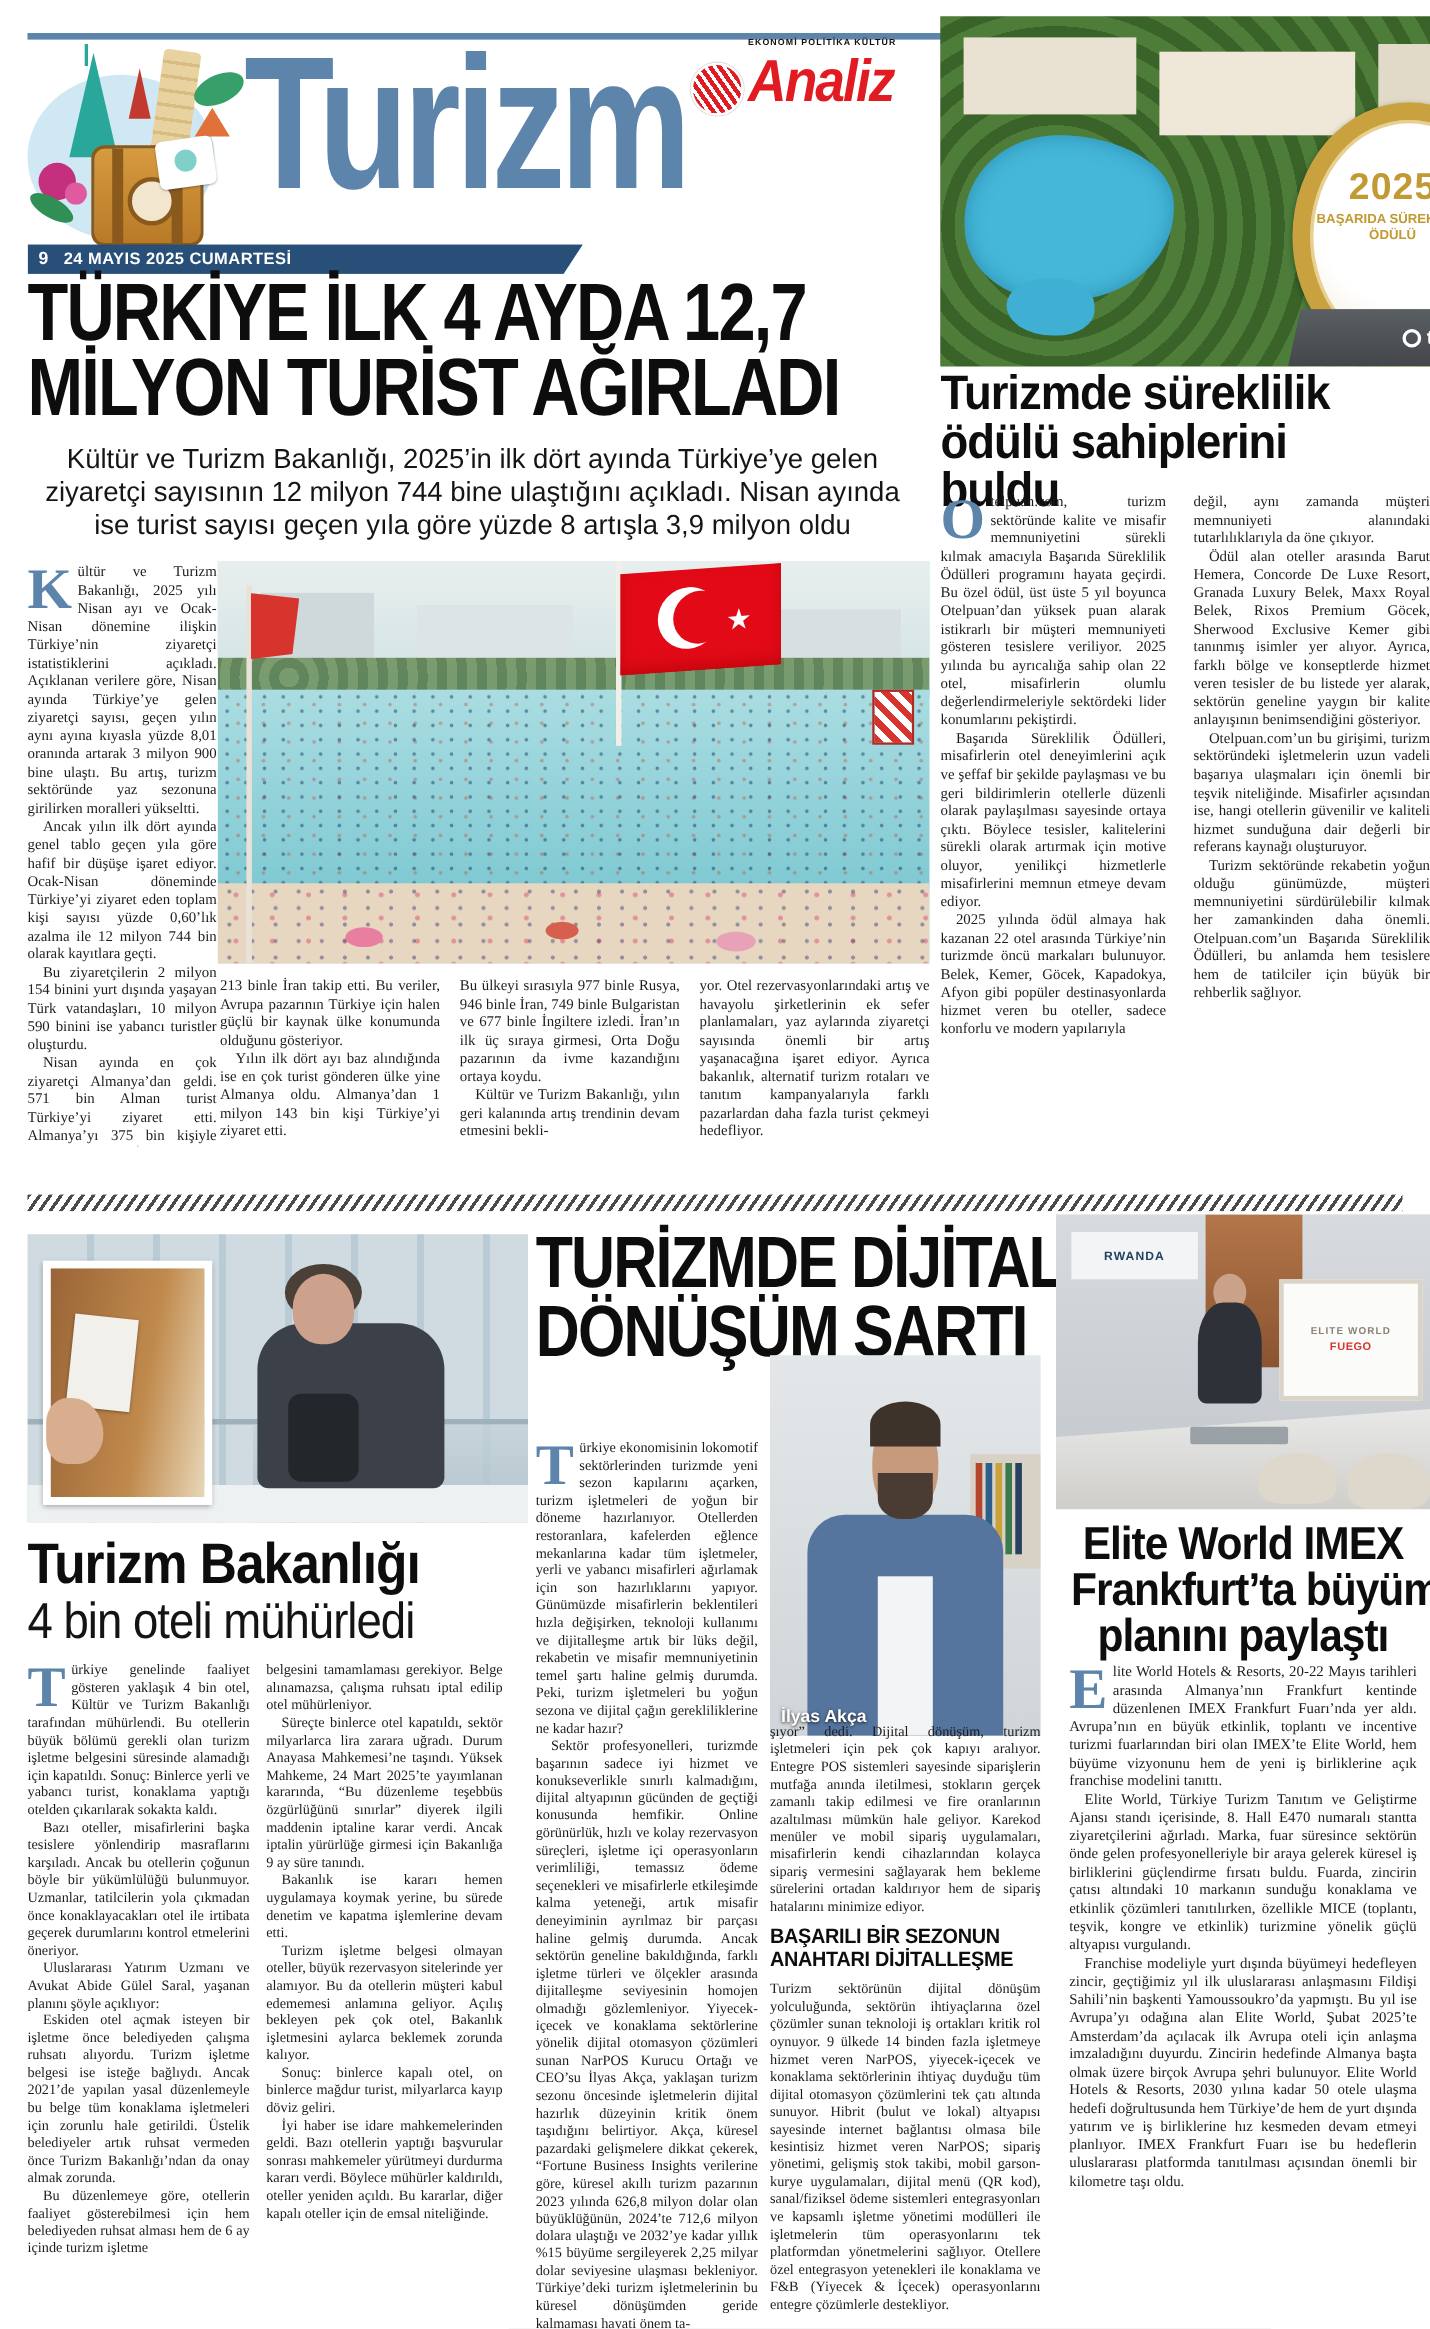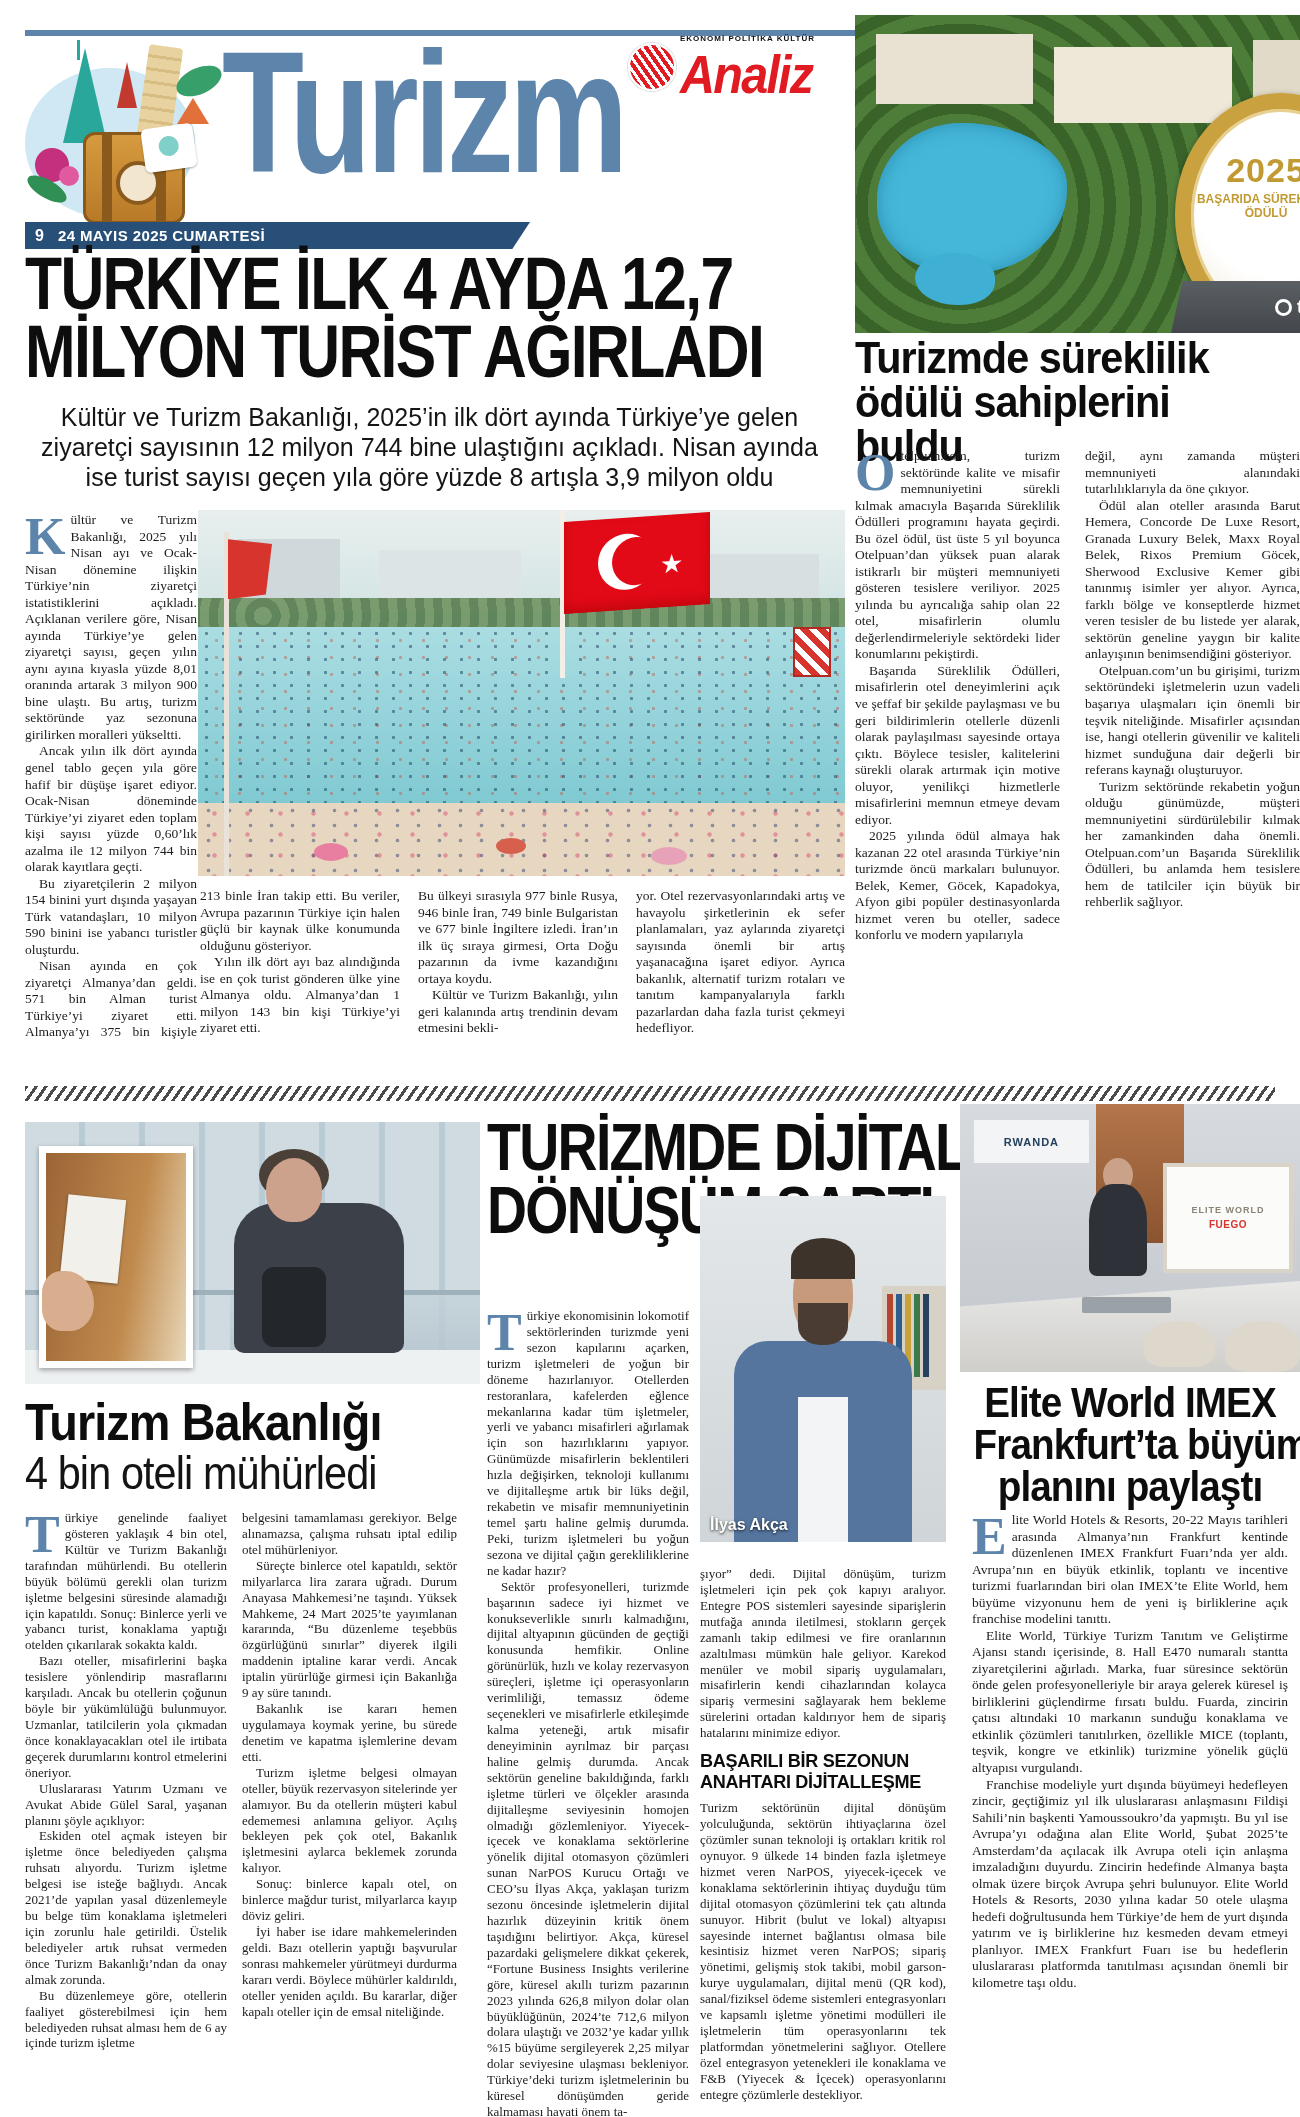--- a/index.html
+++ b/index.html
@@ -7,21 +7,21 @@
         font-family:"Liberation Serif", serif;color:#1c1c1c;}
   .abs{position:absolute;}
   
   #top-rule{left:25px;top:30px;width:1250px;height:6px;background:#5d84aa;}
   #masthead-title{left:222px;top:26px;font-family:"Liberation Sans",sans-serif;
       font-weight:bold;font-size:172px;line-height:1;color:#5d84aa;
       transform:scaleX(.78);transform-origin:left top;letter-spacing:-6px;}
   #analiz{left:628px;top:34px;width:240px;}
   #analiz-tag{font-family:"Liberation Sans",sans-serif;font-size:8px;font-weight:bold;
       color:#111;letter-spacing:1px;margin-left:52px;}
-  #analiz-row{display:flex;align-items:flex-start;gap:4px;}
+  #analiz-row{display:flex;align-items:flex-end;gap:4px;}
   #analiz-icon{width:44px;height:44px;border-radius:50%;
       background:repeating-linear-gradient(55deg,#e11b22 0 4px,#ffffff 4px 7px);
       border:2px solid #fff;box-shadow:0 0 0 1px #ddd;}
   #analiz-word{font-family:"Liberation Sans",sans-serif;font-weight:bold;font-style:italic;
       font-size:54px;color:#e11b22;letter-spacing:-2px;transform:scaleX(.9);transform-origin:left;}
   #date-bar{left:25px;top:222px;width:505px;height:27px;background:#274f78;
       clip-path:polygon(0 0,100% 0,96.5% 100%,0 100%);
       display:flex;align-items:center;gap:14px;padding-left:10px;box-sizing:border-box;
       font-family:"Liberation Sans",sans-serif;color:#fff;}
   #page-num{font-weight:bold;font-size:16px;}
@@ -146,21 +146,21 @@
   .hand{position:absolute;left:-4px;bottom:30px;width:52px;height:60px;background:#d9ae8e;border-radius:40% 60% 50% 40%;}
   #seal-t1{left:25px;top:1392px;font-size:52px;letter-spacing:-1px;transform:scaleX(.9);transform-origin:left;white-space:nowrap;}
   #seal-t2{left:25px;top:1446px;font-size:46px;font-weight:500;letter-spacing:-1px;color:#141414;
       font-family:"Liberation Sans",sans-serif;transform:scaleX(.9);transform-origin:left;white-space:nowrap;}
   #seal-col1{left:25px;top:1510px;width:202px;height:600px;font-size:13px;}
   #seal-col2{left:242px;top:1510px;width:215px;height:600px;font-size:13px;}
   
   #digi-hl{left:487px;top:1116px;width:460px;}
   #digi-hl div{font-size:66px;line-height:.95;letter-spacing:-2px;transform:scaleX(.84);transform-origin:left;white-space:nowrap;}
   #digi-col1{left:487px;top:1308px;width:202px;height:809px;font-size:13px;}
-  #ilyas-photo{left:700px;top:1196px;width:246px;height:346px;overflow:hidden;background:linear-gradient(#e3e7e9,#cfd5d8);}
+  #ilyas-photo{left:700px;top:1232px;width:246px;height:346px;overflow:hidden;background:linear-gradient(#e3e7e9,#cfd5d8);}
   .shelf{position:absolute;right:0;top:26%;width:26%;height:30%;background:#d8d2c6;}
   .bk{position:absolute;top:8%;width:9%;height:80%;}
   .i-body{position:absolute;left:14%;bottom:0;width:72%;height:58%;background:#55759e;border-radius:34px 34px 0 0;}
   .i-shirt{position:absolute;left:40%;bottom:0;width:20%;height:42%;background:#f3f4f5;}
   .i-head{position:absolute;left:38%;top:16%;width:24%;height:26%;background:#c79a7c;border-radius:46%;}
   .i-hair{position:absolute;left:37%;top:12%;width:26%;height:12%;background:#3e332b;border-radius:50% 50% 0 0;}
   .i-beard{position:absolute;left:40%;top:31%;width:20%;height:12%;background:#4a3c32;border-radius:0 0 45% 45%;}
   .i-cap{position:absolute;left:10px;bottom:8px;color:#fff;font-family:"Liberation Sans",sans-serif;
       font-weight:bold;font-size:16px;text-shadow:0 1px 3px rgba(0,0,0,.8);}
   #digi-col2{left:700px;top:1566px;width:246px;height:551px;font-size:13px;}

